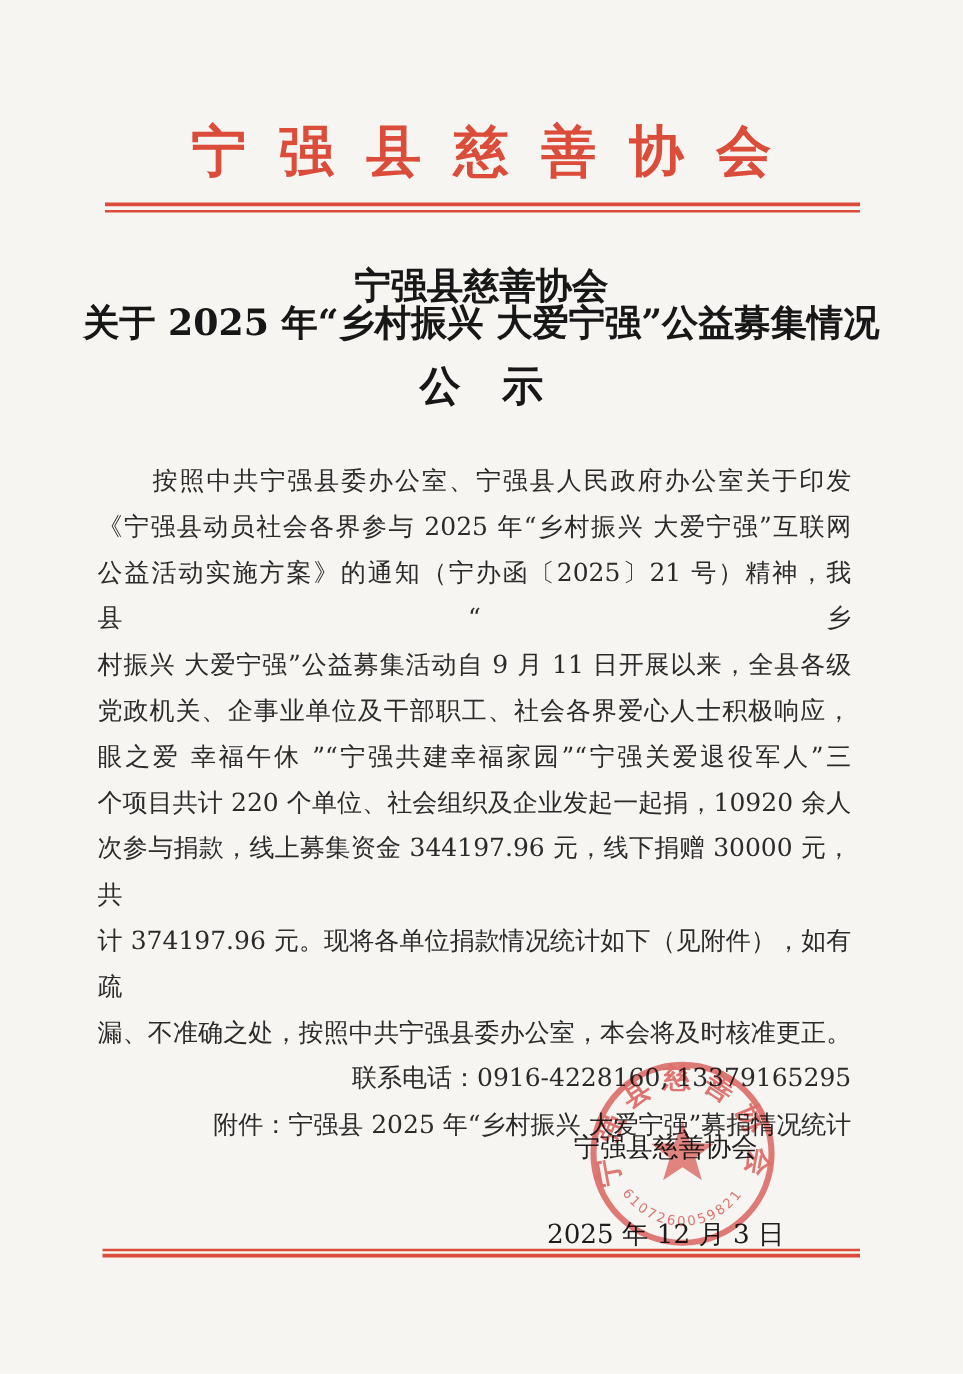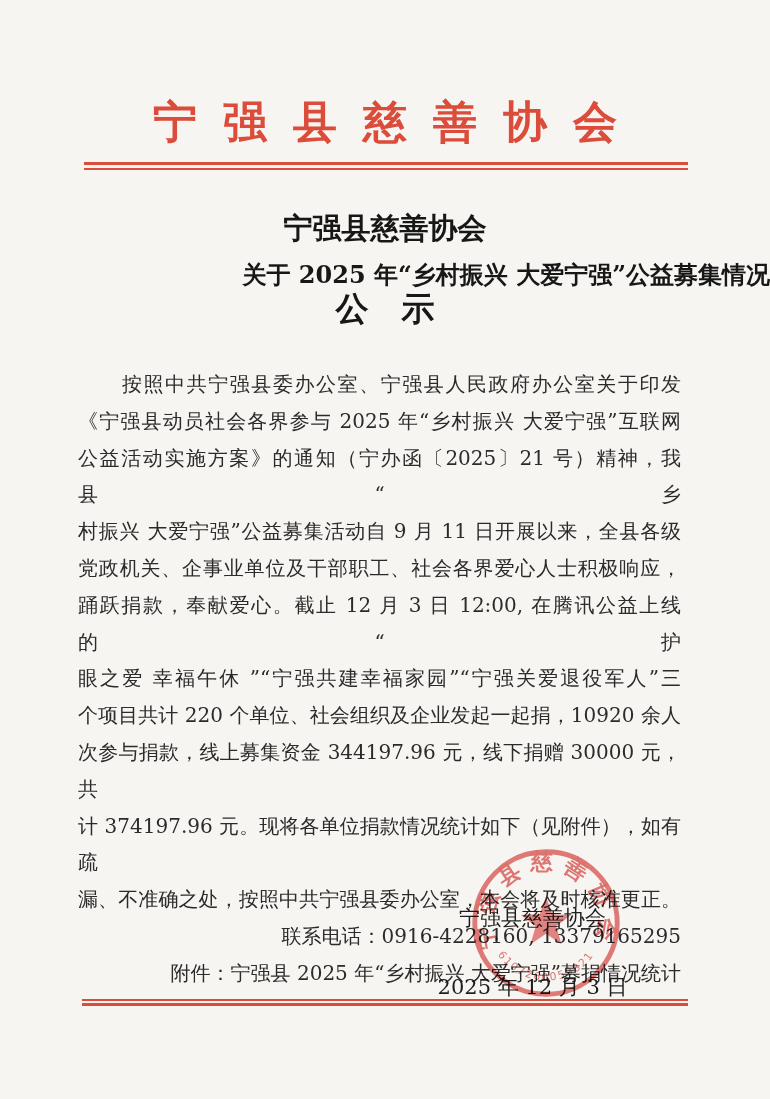--- a/index.html
+++ b/index.html
@@ -34,21 +34,21 @@
   #rule-top-b{top:168px;height:2px;}
   #rule-bottom-a{top:999px;height:2px;left:82px;width:606px;}
   #rule-bottom-b{top:1003px;height:3px;left:82px;width:606px;}
 
   
   .title-line{
     left:0;width:770px;text-align:center;
     font-weight:700;color:#171717;white-space:nowrap;
   }
   #title1{top:209px;font-size:29px;}
-  #title2{top:259px;font-size:24px;text-align:right;}
+  #title2{top:239px;font-size:29px;}
   #title3{top:287px;font-size:33px;}
 
   
   #body-block{
     top:366px;left:78px;width:603px;
     font-size:20px;line-height:36.8px;
     color:#2b2b2b;
   }
   .jline{text-align:justify;text-align-last:justify;}
   .indent{text-indent:2.2em;}
@@ -90,21 +90,20 @@
 <div class="abs title-line" id="title1">宁强县慈善协会</div>
 <div class="abs title-line" id="title2">关于 2025 年“乡村振兴 大爱宁强”公益募集情况</div>
 <div class="abs title-line" id="title3">公　示</div>
 
 <div class="abs" id="body-block">
   <div class="jline indent">按照中共宁强县委办公室、宁强县人民政府办公室关于印发</div>
   <div class="jline">《宁强县动员社会各界参与 2025 年“乡村振兴 大爱宁强”互联网</div>
   <div class="jline">公益活动实施方案》的通知（宁办函〔2025〕21 号）精神，我县“乡</div>
   <div class="jline">村振兴 大爱宁强”公益募集活动自 9 月 11 日开展以来，全县各级</div>
   <div class="jline">党政机关、企事业单位及干部职工、社会各界爱心人士积极响应，</div>
-  <div class="jline">踊跃捐款，奉献爱心。截止 12 月 3 日 12:00, 在腾讯公益上线的“护</div>
   <div class="jline">眼之爱 幸福午休 ”“宁强共建幸福家园”“宁强关爱退役军人”三</div>
   <div class="jline">个项目共计 220 个单位、社会组织及企业发起一起捐，10920 余人</div>
   <div class="jline">次参与捐款，线上募集资金 344197.96 元，线下捐赠 30000 元，共</div>
   <div class="jline">计 374197.96 元。现将各单位捐款情况统计如下（见附件），如有疏</div>
   <div class="jline">漏、不准确之处，按照中共宁强县委办公室，本会将及时核准更正。</div>
   <div class="pline">联系电话：0916-4228160, 13379165295</div>
   <div class="pline">附件：宁强县 2025 年“乡村振兴 大爱宁强”募捐情况统计</div>
 </div>
 
 <div class="abs" id="sig-org">宁强县慈善协会</div>

